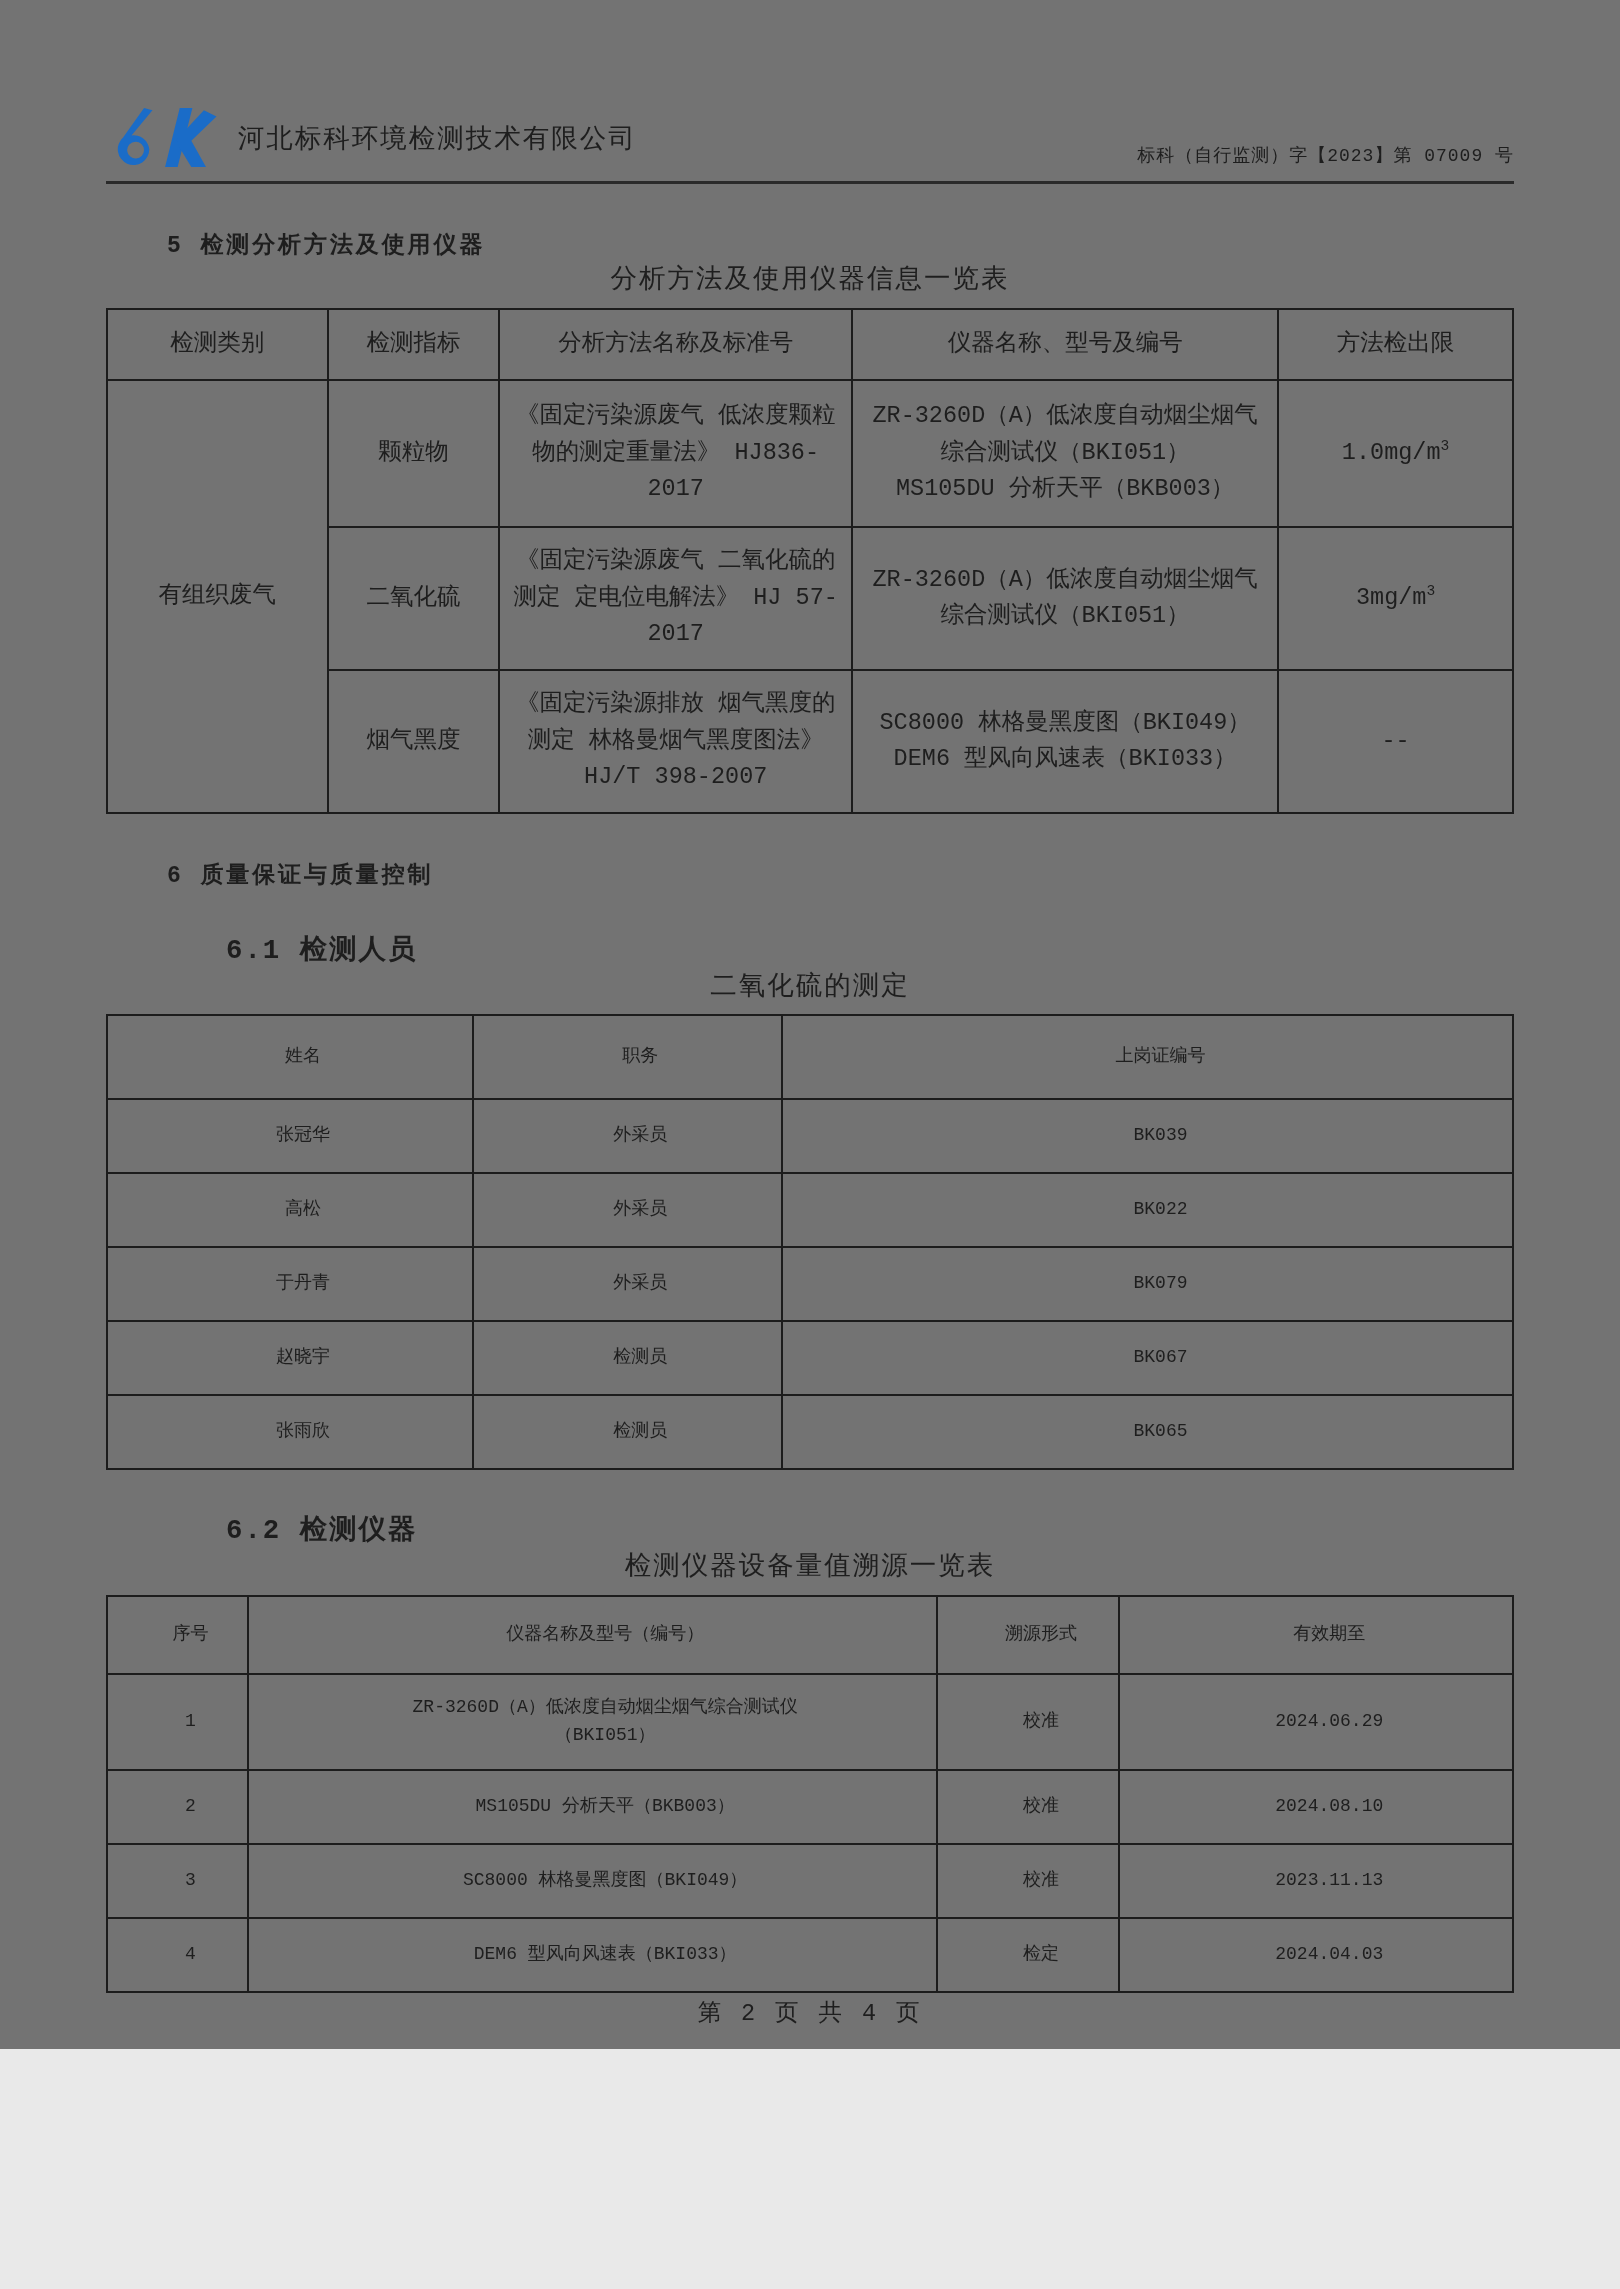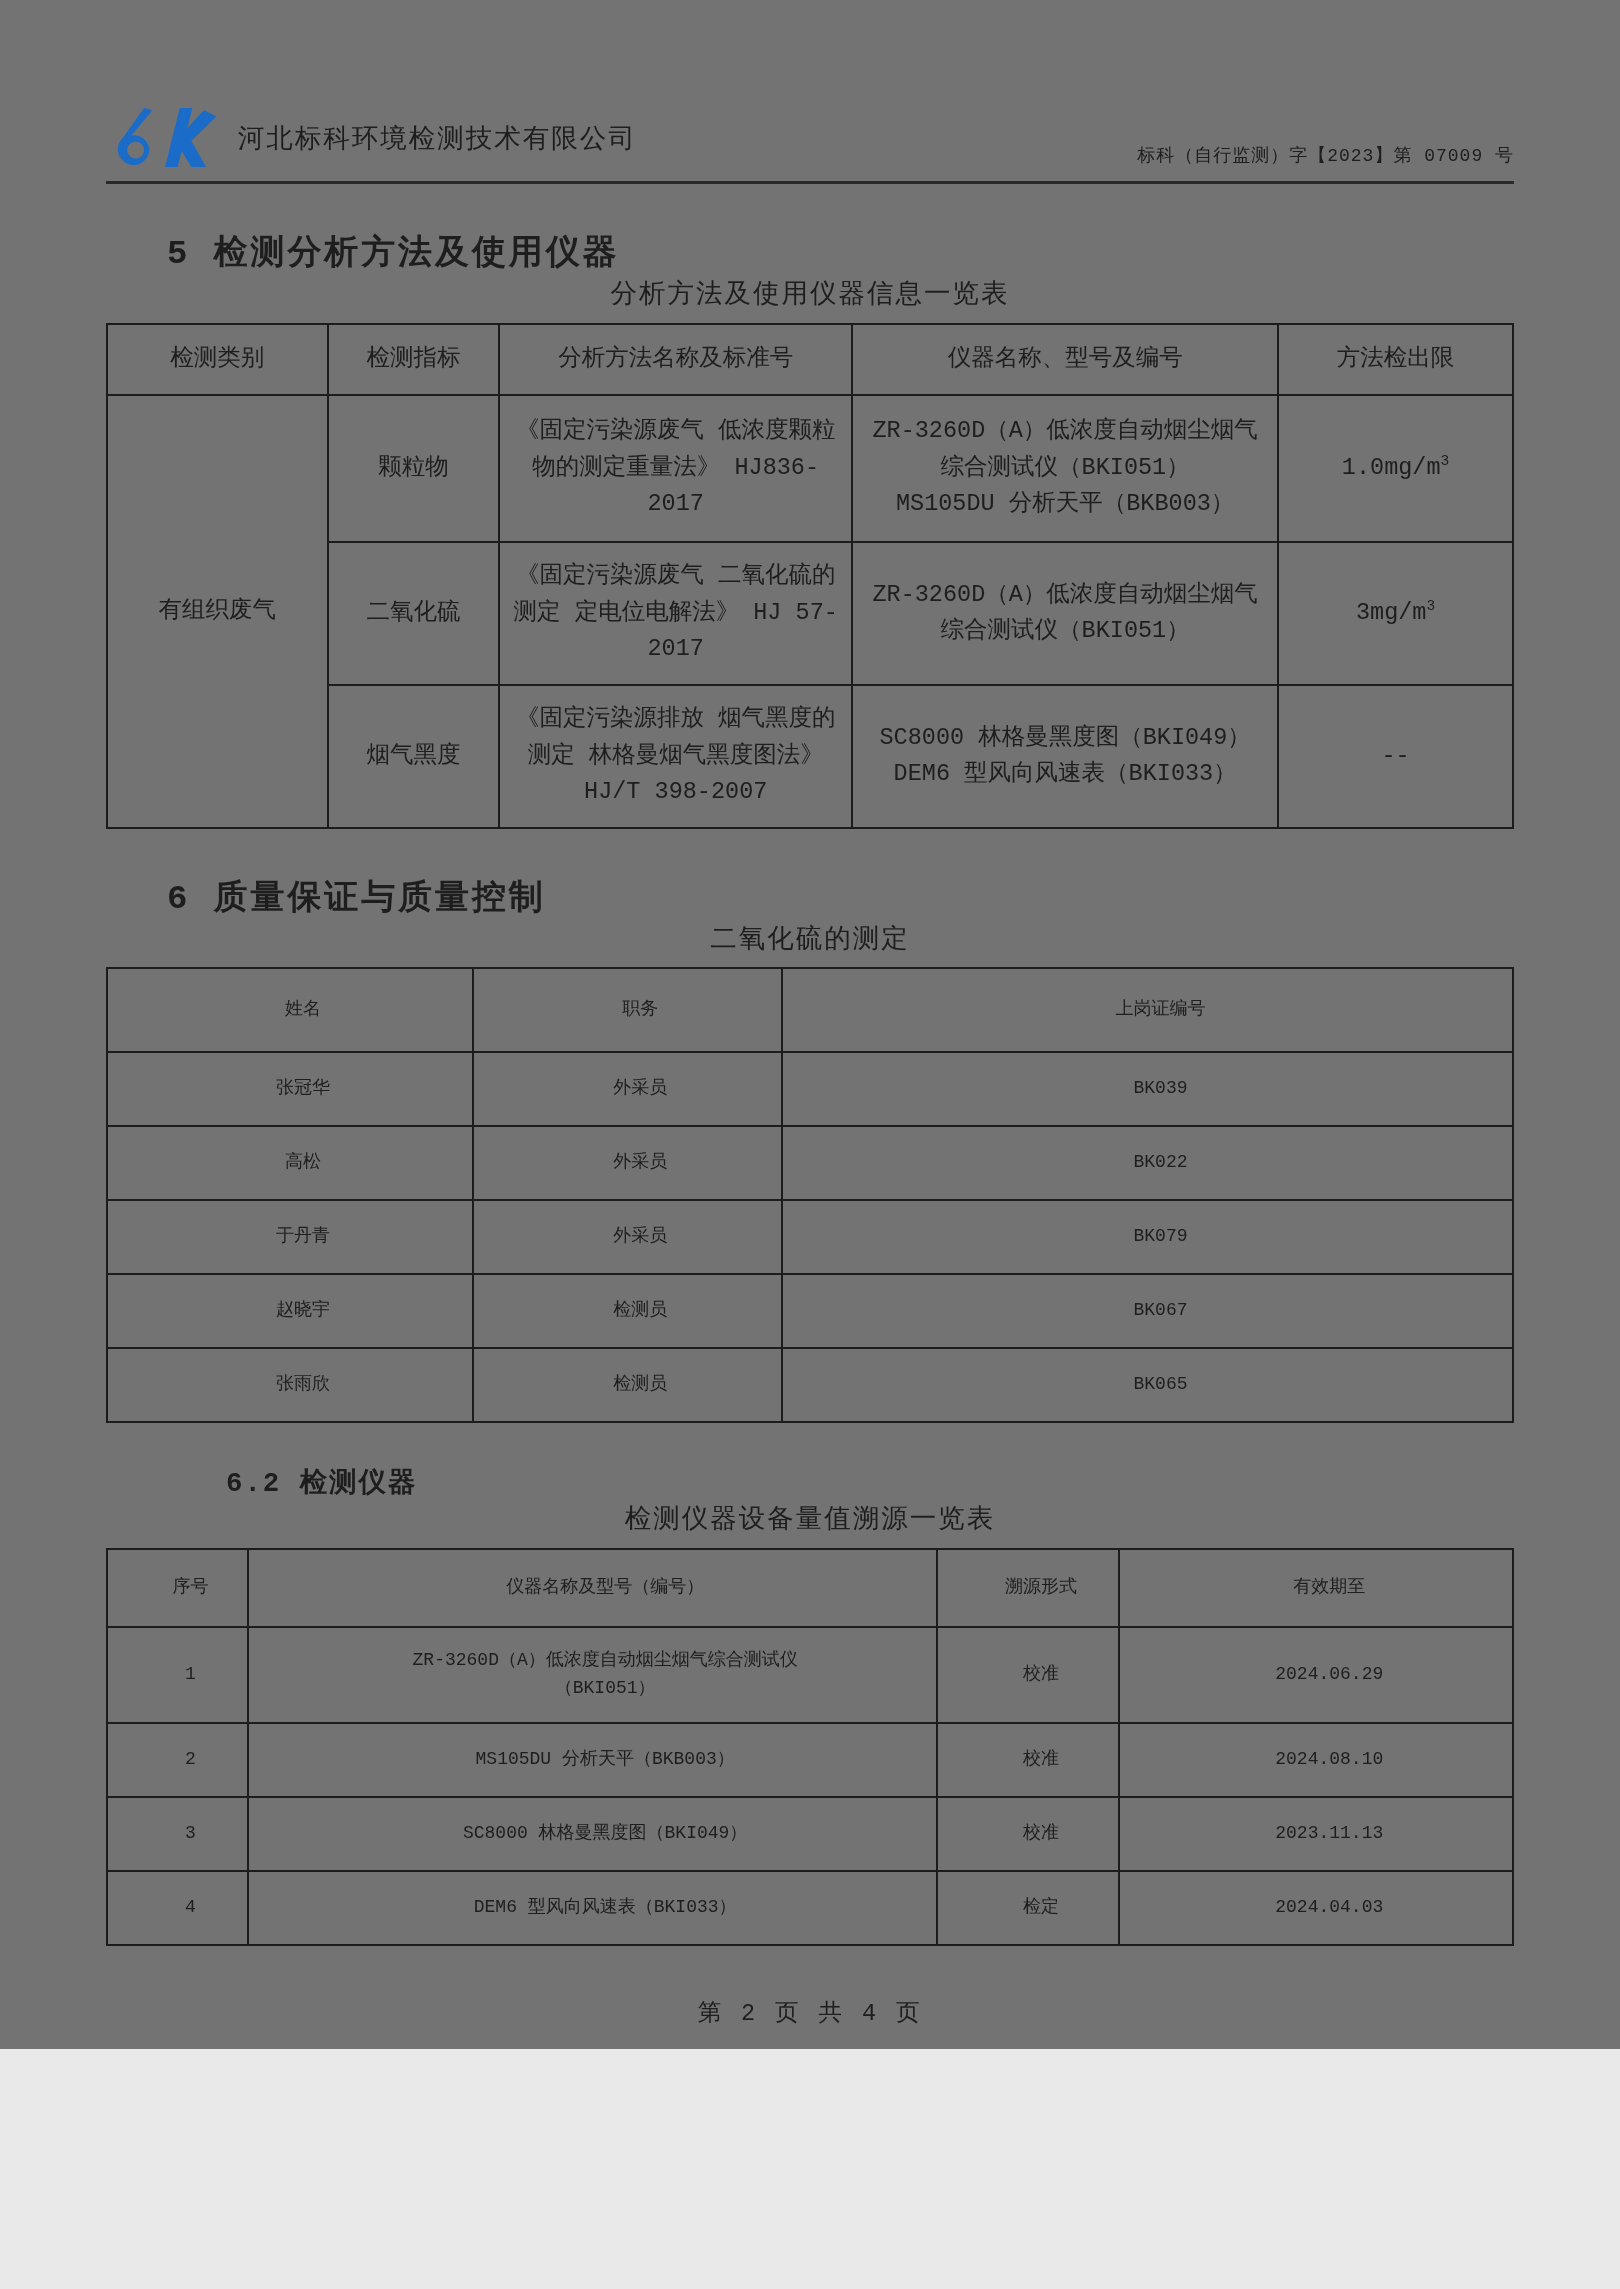--- a/index.html
+++ b/index.html
@@ -22,21 +22,21 @@
   .doc-header{
     display:flex;justify-content:space-between;align-items:flex-end;
     padding-top:106px;padding-bottom:11.8px;
     border-bottom:3.9px solid #2a2a2a;
   }
   .brand{display:flex;align-items:center;gap:15.7px;}
   .logo{flex:0 0 auto;}
   .company{font-size:26.5px;letter-spacing:2px;}
   .docnum{font-size:18px;letter-spacing:1px;padding-bottom:2px;}
   
-  .sec{font-size:34px;font-weight:bold;margin:45px 0 0 61px;letter-spacing:2.9px;}
+  .sec{font-size:23px;font-weight:bold;margin:45px 0 0 61px;letter-spacing:2.9px;}
   .subsec{font-size:27.4px;font-weight:bold;margin:41px 0 0 120px;letter-spacing:2px;}
   .caption{font-size:26.5px;text-align:center;letter-spacing:2px;}
   
   table{
     width:100%;border-collapse:collapse;table-layout:fixed;
     margin-top:11.8px;border:2.9px solid #1c1c1c;
   }
   th,td{
     border:2px solid #1c1c1c;
     text-align:center;vertical-align:middle;
@@ -119,20 +119,21 @@
           <div>SC8000 林格曼黑度图（BKI049）</div>
           <div>DEM6 型风向风速表（BKI033）</div>
         </td>
         <td><span>--</span><sup></sup></td>
       </tr>
     </tbody>
   </table>
 
   <div class="sec">6  质量保证与质量控制</div>
 
+  <div class="subsec">6.1  检测人员</div>
   <div class="caption">二氧化硫的测定</div>
 
   <table class="t2">
     <colgroup>
       <col style="width:26%">
         <col style="width:22%">
         <col style="width:52%">
     </colgroup>
     <thead>
       <tr class="h86">

